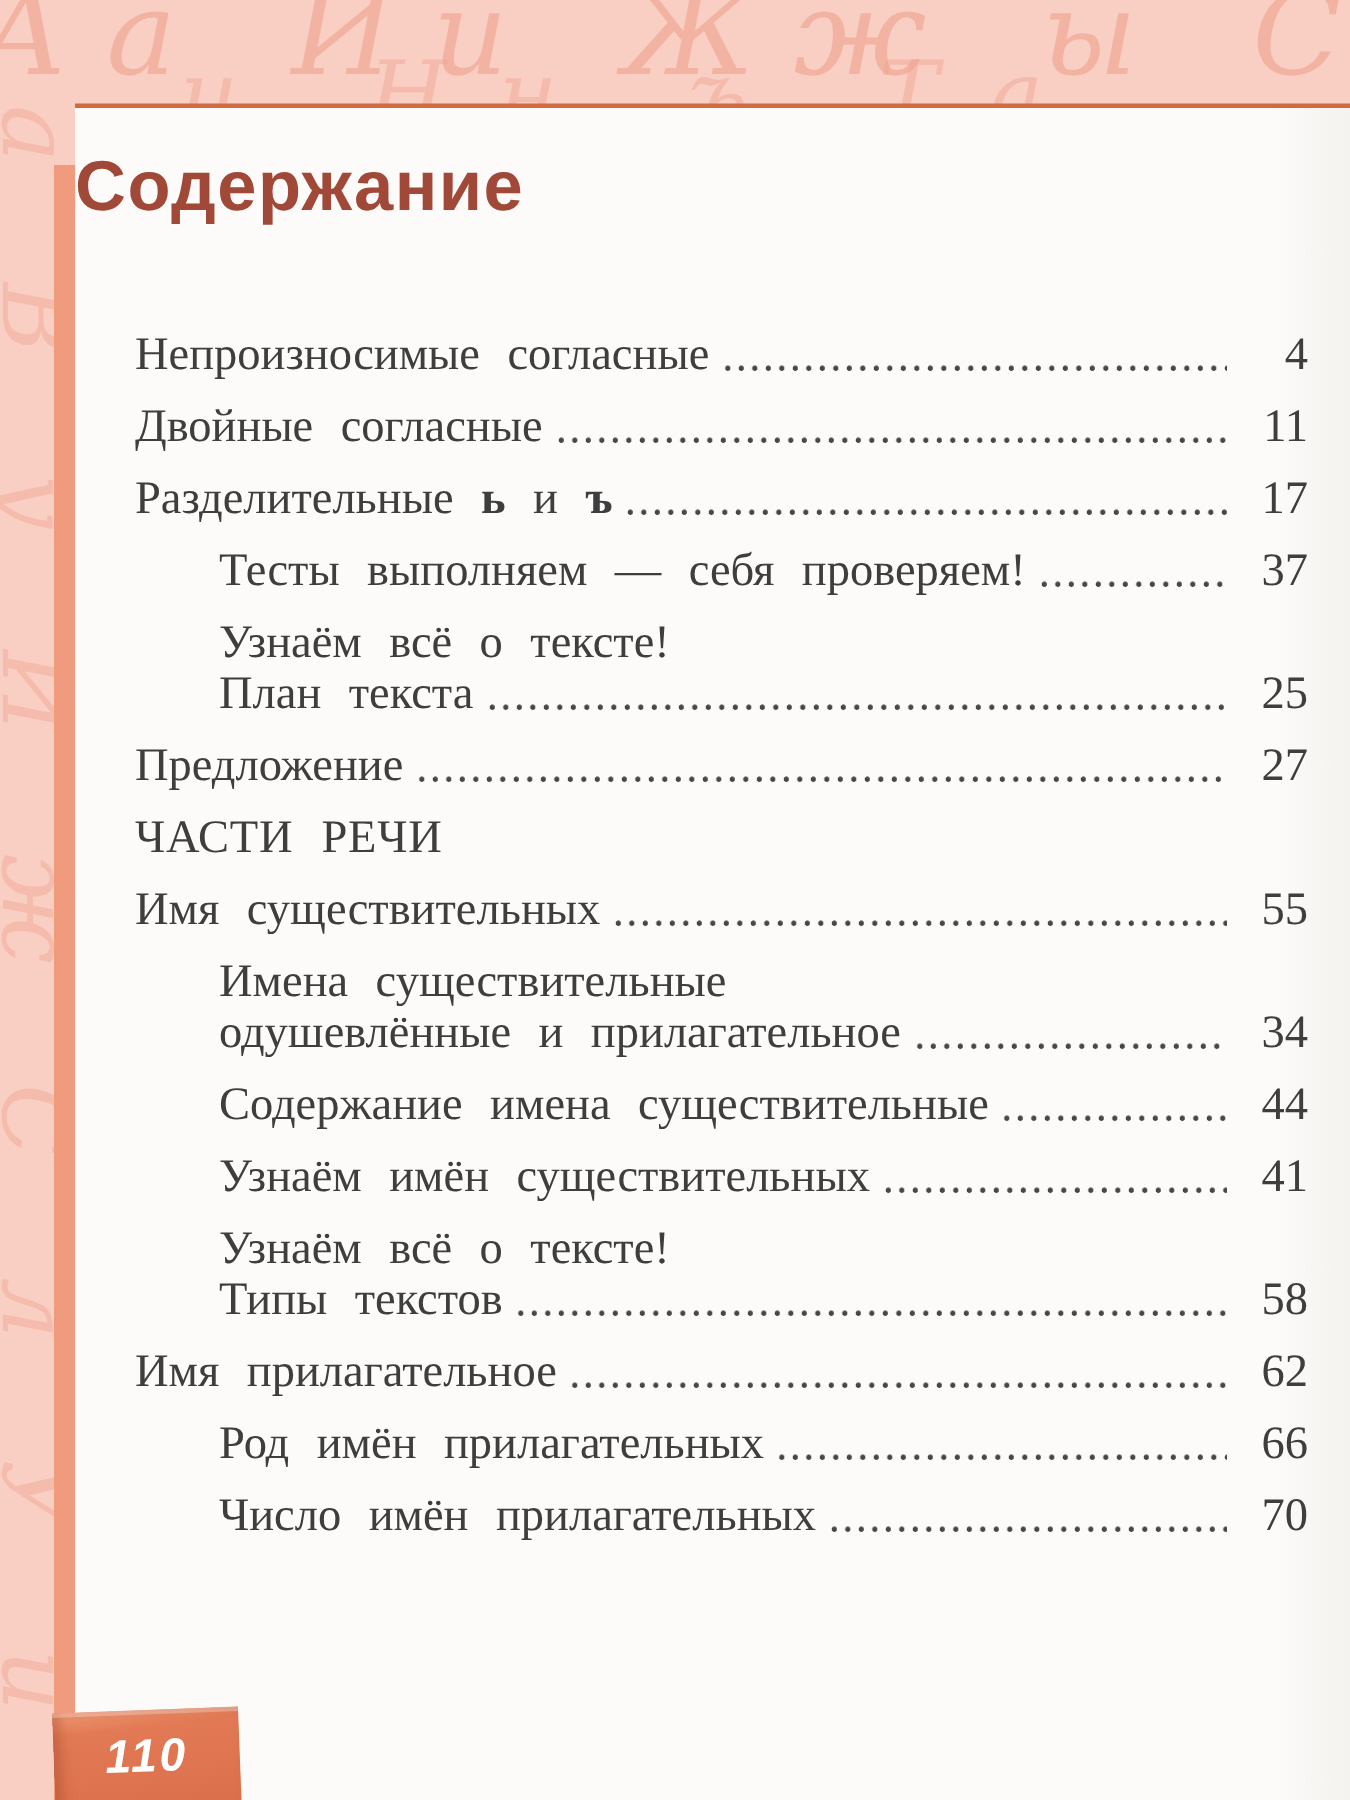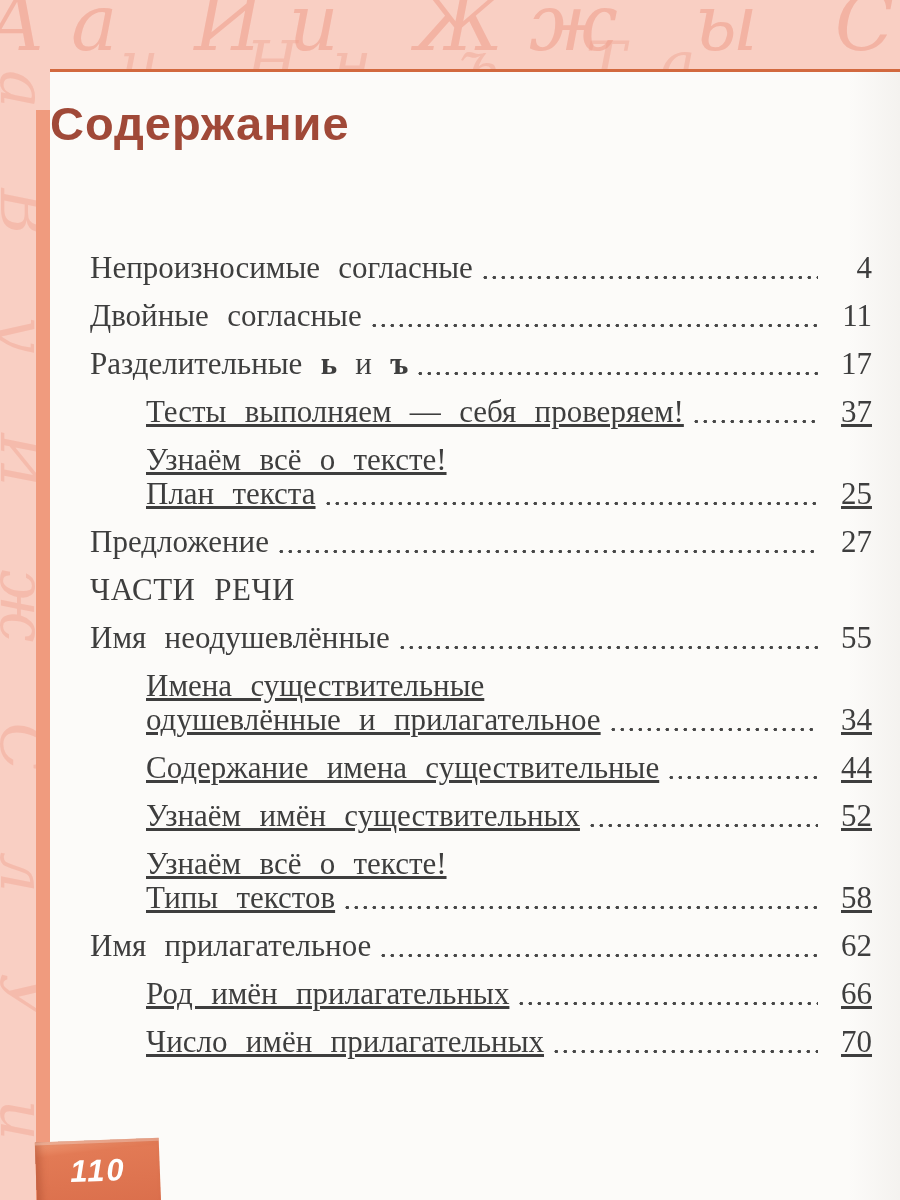--- a/index.html
+++ b/index.html
@@ -58,27 +58,27 @@
     margin-top: 24px;
     text-align: left;
     font-family: "Liberation Sans", sans-serif;
     font-weight: bold;
     font-size: 47px;
     letter-spacing: 1px;
     color: #a04938;
   }
 
   .toc {
-    margin-top: 100px;
+    margin-top: 68px;
     padding: 0 28px 0 40px;
     color: #3e3e3e;
     font-size: 31px;
   }
   .toc-entry { margin-bottom: 14px; }
-  .toc-entry.indent { padding-left: 56px; text-decoration: underline; }
+  .toc-entry.indent { padding-left: 56px; }
   .toc-entry.heading .label { font-weight: normal; letter-spacing: .5px; }
   .toc-line { display: flex; align-items: baseline; line-height: 34px; }
   .label { flex: 0 1 auto; word-spacing: .34em; white-space: nowrap; }
   .label .b { font-weight: bold; }
   .dots {
     flex: 1 1 auto;
     align-self: flex-end;
     height: 5px;
     margin: 0 8px 5px 10px;
     background-image: radial-gradient(circle at 2.2px 2.5px, #474747 1.55px, rgba(0,0,0,0) 2px);
@@ -170,21 +170,21 @@
     </div>
         </div>
         <div class="toc-entry heading">
           <div class="toc-line">
       <span class="label"><span>ЧАСТИ РЕЧИ</span></span>
 
     </div>
         </div>
         <div class="toc-entry">
           <div class="toc-line">
-      <span class="label"><span>Имя неодушевлённые</span></span>
+      <span class="label"><span>Имя существительных</span></span>
       <span class="dots"></span>
       <span class="pg">55</span>
     </div>
         </div>
         <div class="toc-entry indent">
           <div class="toc-line">
       <span class="label"><span>Имена существительные</span></span>
 
     </div>
           <div class="toc-line">
@@ -197,21 +197,21 @@
           <div class="toc-line">
       <span class="label"><span>Содержание имена существительные</span></span>
       <span class="dots"></span>
       <span class="pg">44</span>
     </div>
         </div>
         <div class="toc-entry indent">
           <div class="toc-line">
       <span class="label"><span>Узнаём имён существительных</span></span>
       <span class="dots"></span>
-      <span class="pg">52</span>
+      <span class="pg">41</span>
     </div>
         </div>
         <div class="toc-entry indent">
           <div class="toc-line">
       <span class="label"><span>Узнаём всё о тексте!</span></span>
 
     </div>
           <div class="toc-line">
       <span class="label"><span>Типы текстов</span></span>
       <span class="dots"></span>

